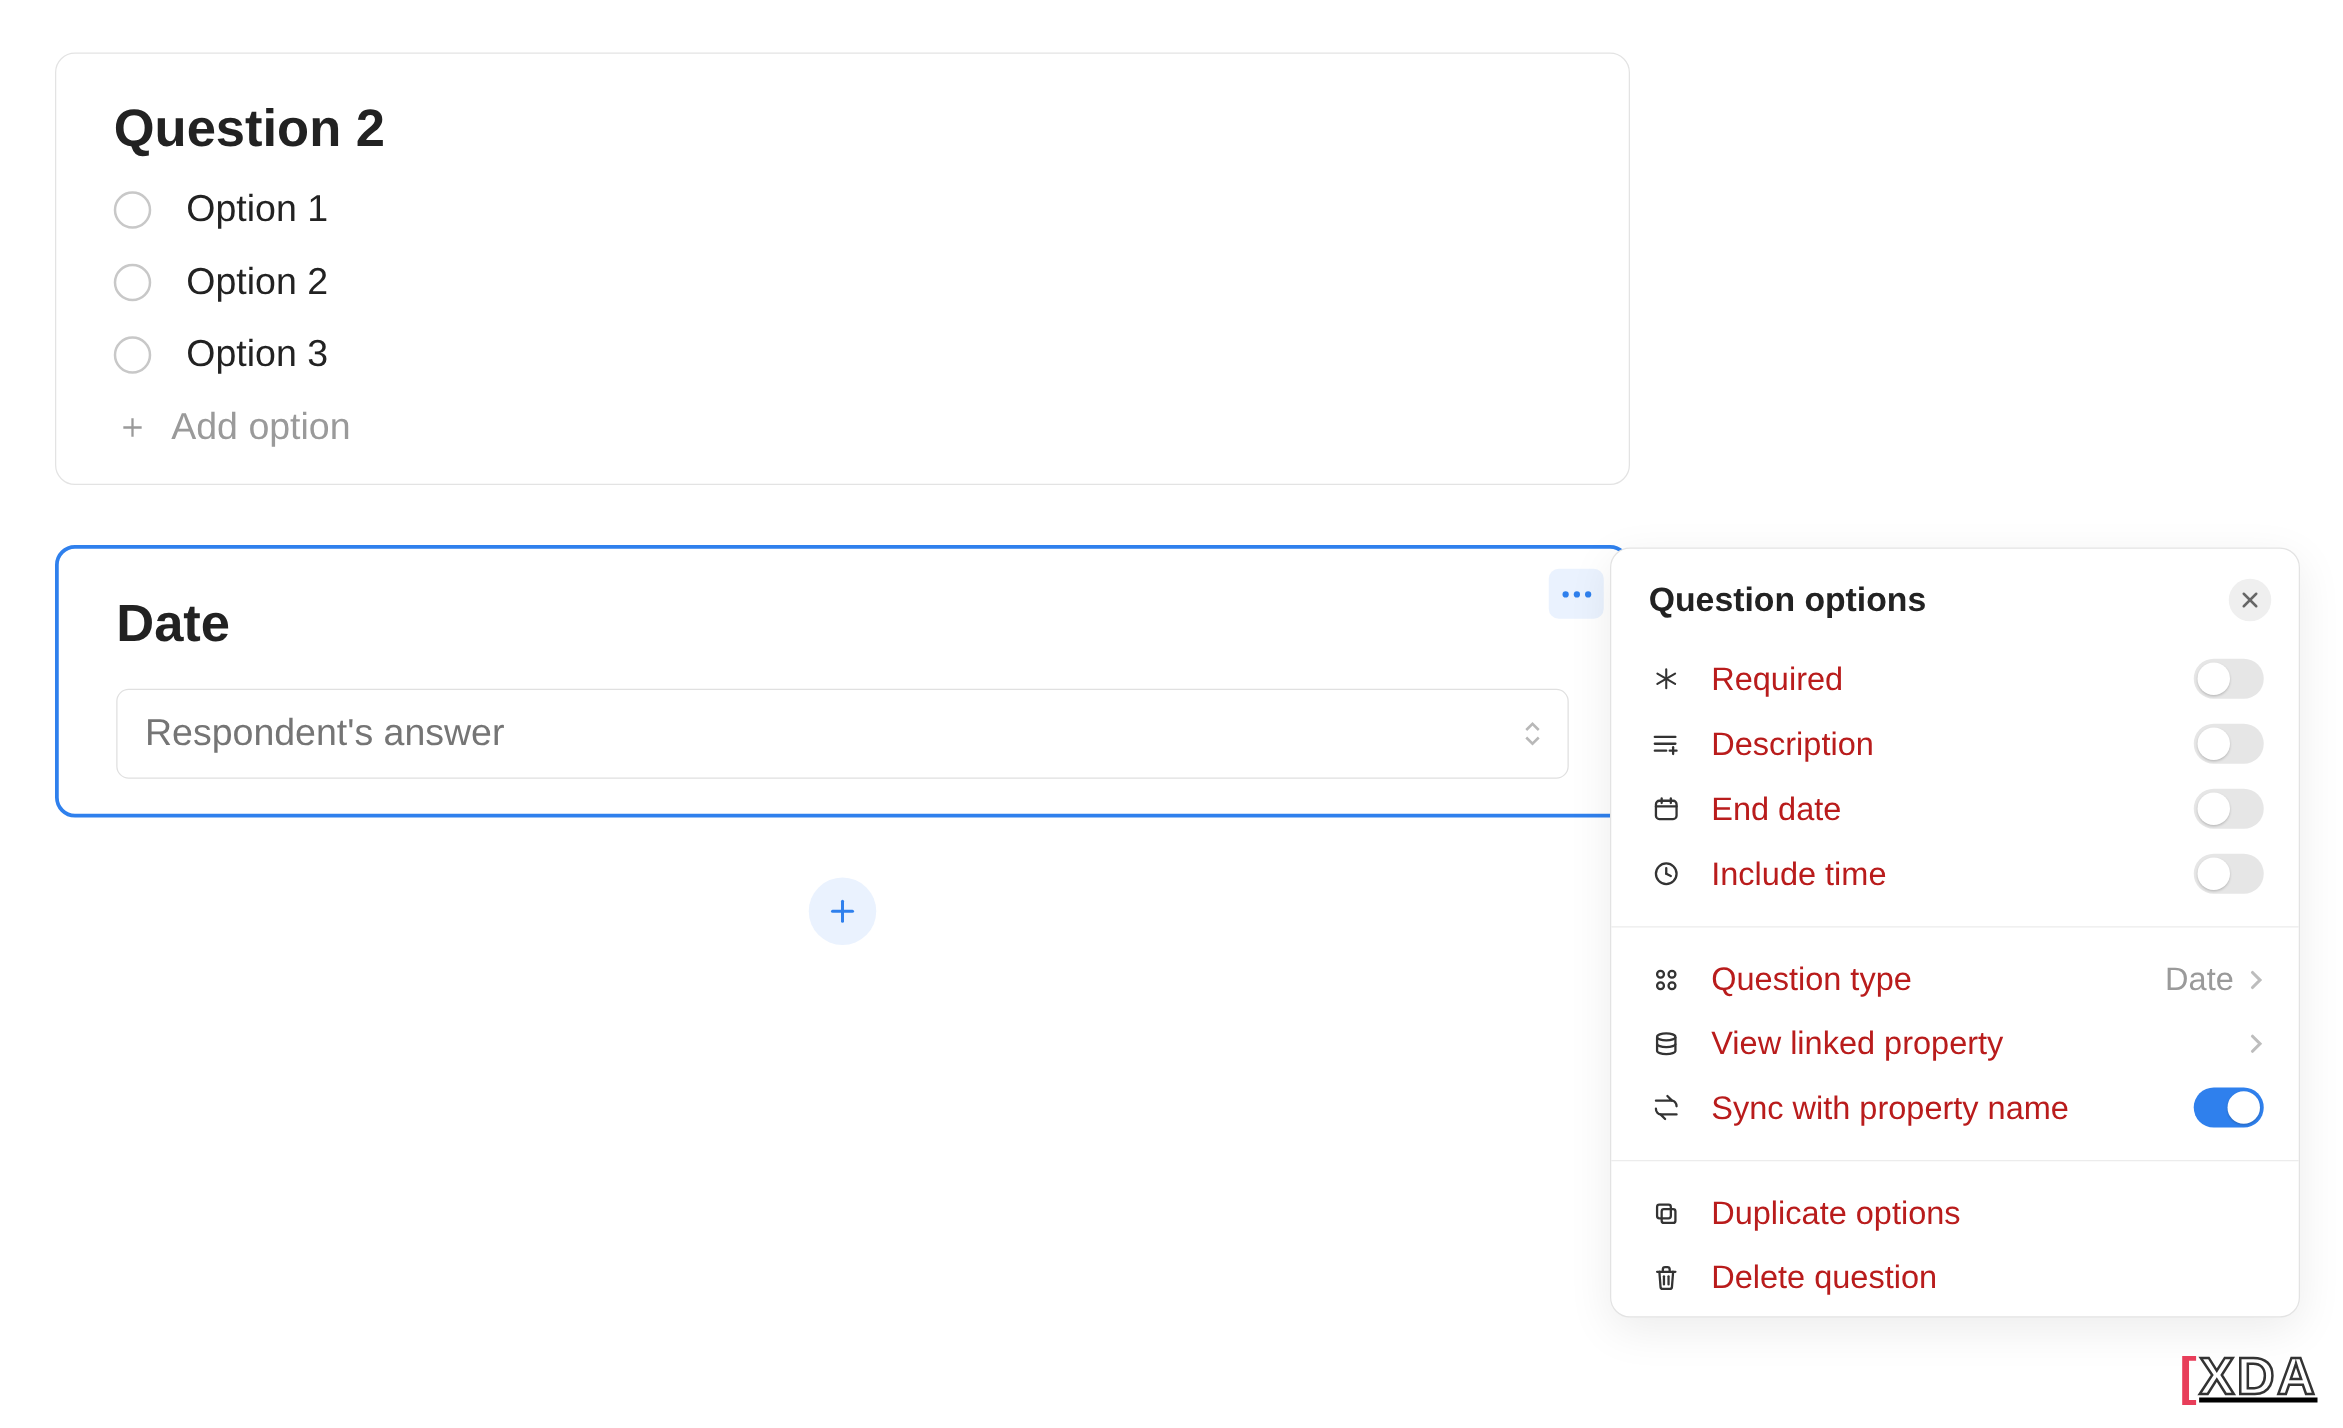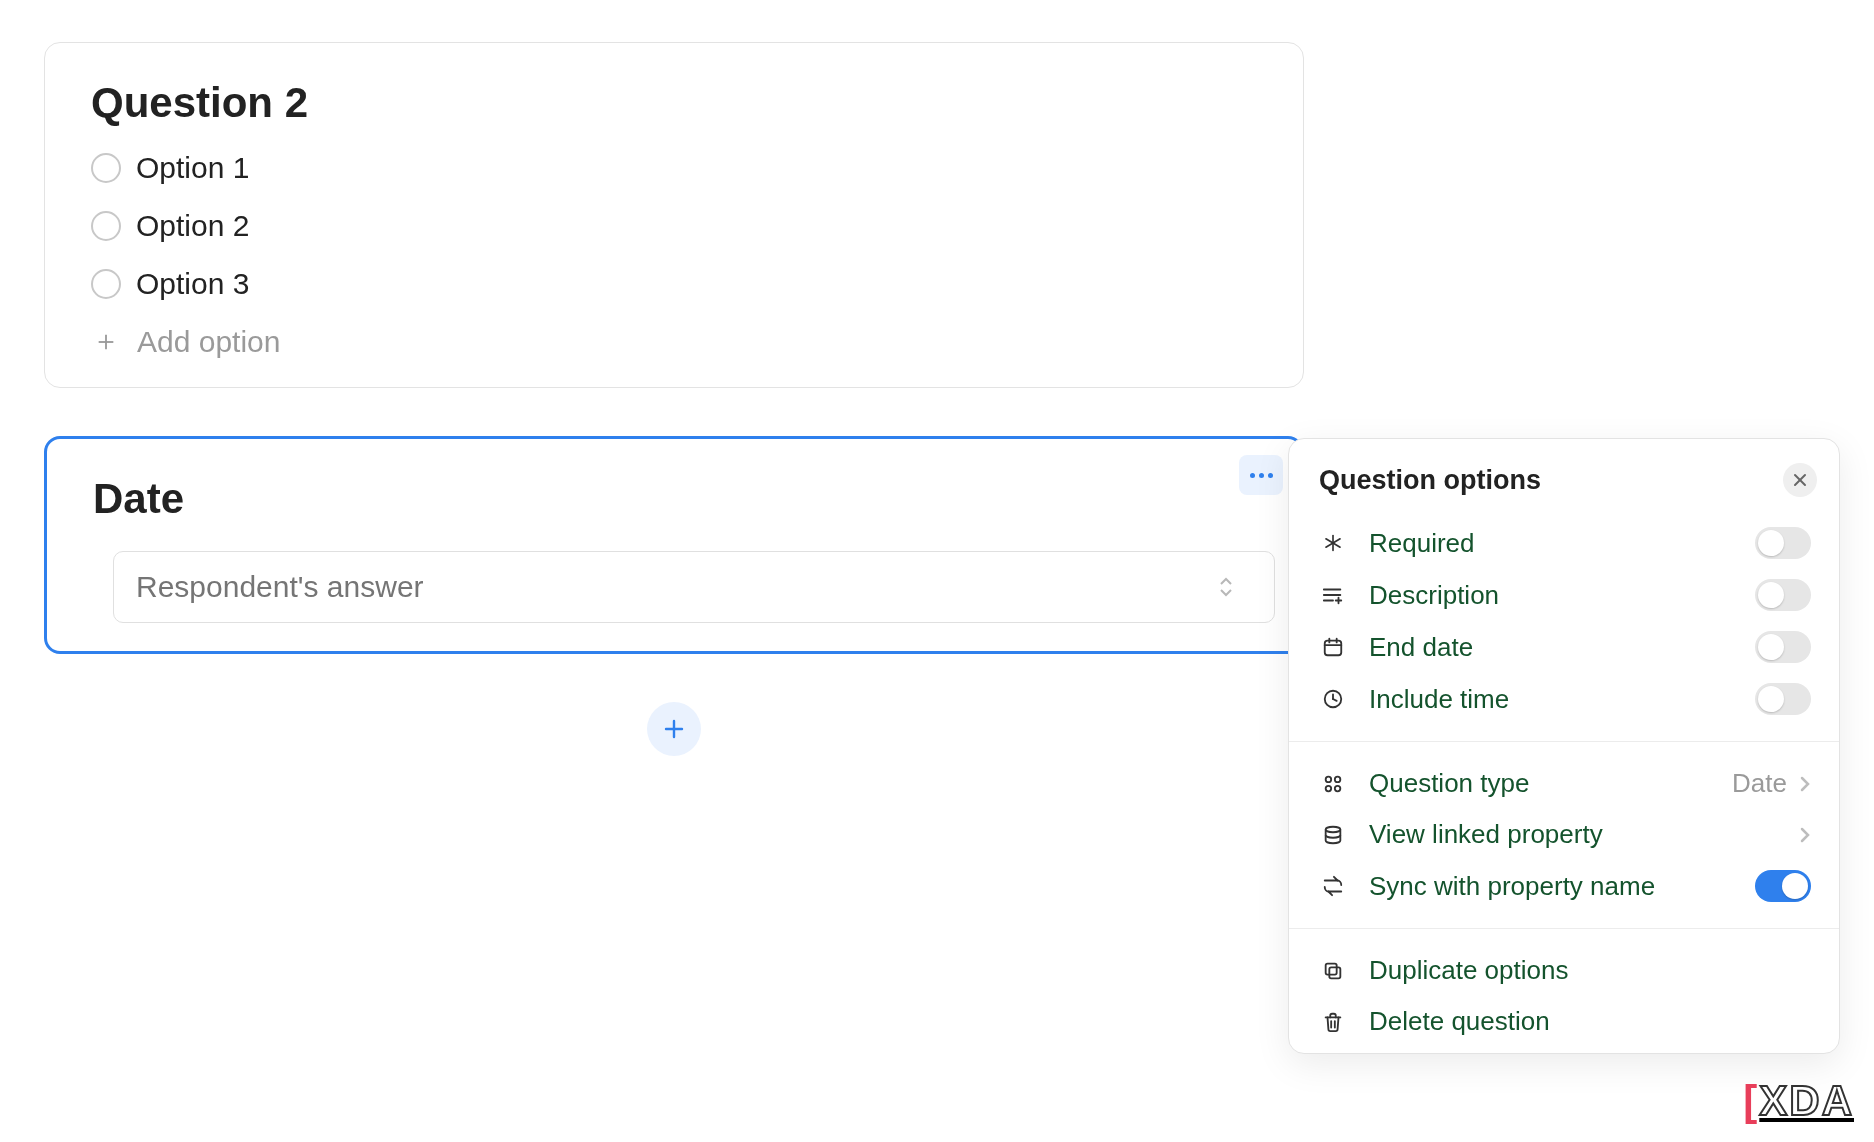--- a/index.html
+++ b/index.html
@@ -30,21 +30,21 @@
   }
   .card-title {
     font-size: 42px;
     font-weight: 700;
     color: #222;
     margin-bottom: 24px;
   }
   .option-row {
     display: flex;
     align-items: center;
-    gap: 15px;
+    gap: 28px;
     margin-bottom: 24px;
   }
   .radio-circle {
     width: 30px;
     height: 30px;
     border: 2px solid #c8c8c8;
     border-radius: 50%;
     flex-shrink: 0;
   }
   .option-label {
@@ -78,21 +78,20 @@
   }
   .answer-input {
     width: 100%;
     border: 1px solid #e0e0e0;
     border-radius: 10px;
     font-size: 30px;
     color: #b0b0b0;
     padding: 18px 56px 18px 22px;
     background: #fff;
     position: relative;
-    margin-left: 20px;
   }
   .answer-field-wrap {
     position: relative;
   }
   .stepper {
     position: absolute;
     right: 20px;
     top: 50%;
     transform: translateY(-50%);
     color: #b8b8b8;
@@ -186,21 +185,21 @@
     width: 28px;
     height: 28px;
     display: flex;
     align-items: center;
     justify-content: center;
     color: #333;
     flex-shrink: 0;
   }
   .popover-row .row-label {
     font-size: 26px;
-    color: #14532d;
+    color: #b91c1c;
     flex: 1;
   }
   .popover-row .row-trailing {
     font-size: 26px;
     color: #9a9a9a;
     display: flex;
     align-items: center;
     gap: 12px;
   }
   .chevron { color: #bdbdbd; font-size: 22px; }

